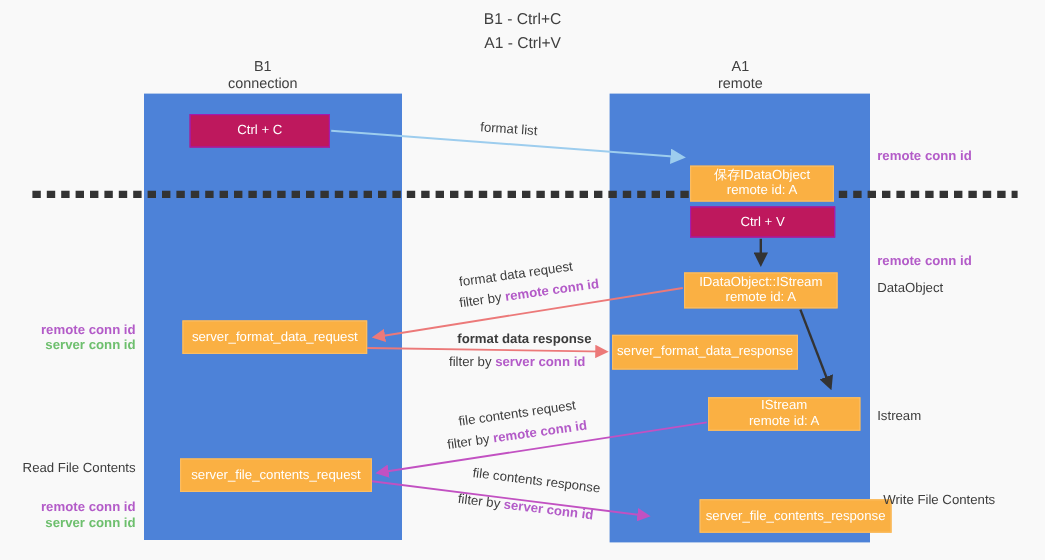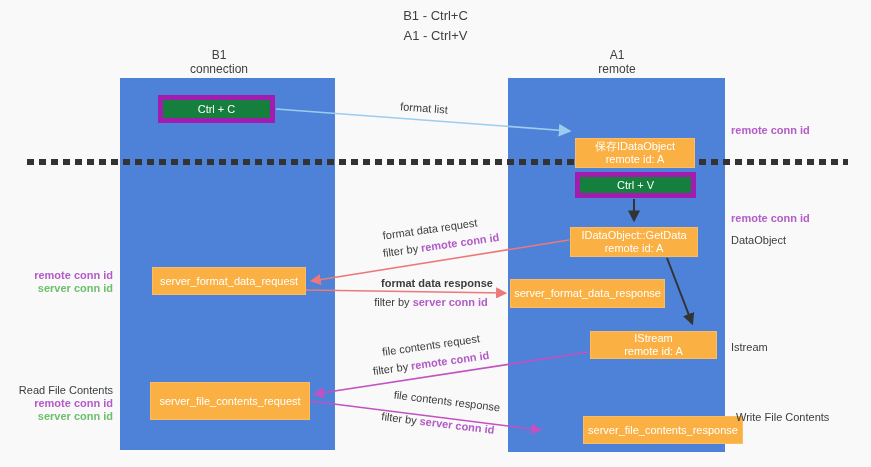--- a/index.html
+++ b/index.html
@@ -4,21 +4,21 @@
 <style>
   html,body{margin:0;padding:0;background:#f9f9f9;}
   #stage{position:relative;width:871px;height:467px;background:#f9f9f9;overflow:hidden;
          font-family:"Liberation Sans","DejaVu Sans",sans-serif;color:#3c3c3c;}
   .abs{position:absolute;}
   .title{width:100%;text-align:center;font-size:13px;color:#3f3f3f;line-height:20px;}
   .lane{position:absolute;background:#4d82d8;}
   .lane-head{position:absolute;text-align:center;font-size:12px;color:#3f3f3f;line-height:14px;transform:translateX(-50%);}
   .box{position:absolute;display:flex;flex-direction:column;align-items:center;justify-content:center;
        color:#fff;font-size:11px;line-height:13px;text-align:center;box-sizing:border-box;}
-  .box--green{background:#15803d;border:5px solid #a21caf;}
+  .box--green{background:#be185d;border:1px solid #a21caf;}
   .box--orange{background:#fab043;border:1px solid #fbbd63;}
   .albl{position:absolute;font-size:11px;color:#3c3c3c;white-space:nowrap;}
   .side{position:absolute;font-size:11px;white-space:nowrap;}
   .side--plain{color:#3c3c3c;}
   .side--purple{color:#b35bc8;font-weight:bold;}
   .side--green{color:#6dbf6d;font-weight:bold;}
   .f-purple{color:#b35bc8;font-weight:bold;margin-left:3px;}
   .left-stack{position:absolute;text-align:right;line-height:13px;}
   svg{position:absolute;left:0;top:0;pointer-events:none;}
 </style>
@@ -74,38 +74,38 @@
   <div class="box box--orange" style="left:575px;top:118px;width:120px;height:30px;margin-top:20px;">
     <div>保存IDataObject</div>
     <div>remote id: A</div>
   </div>
 
   <div class="box box--green" style="left:575px;top:172px;width:121px;height:26px;">
     <div>Ctrl + V</div>
   </div>
 
   <div class="box box--orange" style="left:570px;top:227px;width:128px;height:30px;">
-    <div>IDataObject::GetData</div>
+    <div>IDataObject::IStream</div>
     <div>remote id: A</div>
   </div>
 
   <div class="box box--orange" style="left:152px;top:267px;width:154px;height:28px;">
     <div>server_format_data_request</div>
   </div>
 
   <div class="box box--orange" style="left:510px;top:279px;width:155px;height:29px;">
     <div>server_format_data_response</div>
   </div>
 
   <div class="box box--orange" style="left:590px;top:331px;width:127px;height:28px;">
     <div>IStream</div>
     <div>remote id: A</div>
   </div>
 
-  <div class="box box--orange" style="left:150px;top:382px;width:160px;height:38px;">
+  <div class="box box--orange" style="left:150px;top:382px;width:160px;height:28px;">
     <div>server_file_contents_request</div>
   </div>
 
   <div class="box box--orange" style="left:545px;top:416px;width:160px;height:28px;margin-left:38px;">
     <div>server_file_contents_response</div>
   </div>
 
   <div class="albl" style="left:424px;top:108px;transform:translate(-50%,-50%) rotate(4deg);">format list</div>
 
   <div class="albl" style="left:430px;top:229px;transform:translate(-50%,-50%) rotate(-8deg);">format data request</div>
@@ -133,18 +133,18 @@
   <div class="side side--plain" style="left:731px;top:234px;">DataObject</div>
   <div class="side side--plain" style="left:731px;top:341px;">Istream</div>
   <div class="side side--plain" style="left:736px;top:411px;">Write File Contents</div>
 
   <div class="left-stack" style="right:758px;top:269px;">
     <div class="side--purple" style="font-size:11px;">remote conn id</div>
     <div class="side--green" style="font-size:11px;">server conn id</div>
   </div>
 
   <div class="left-stack" style="right:758px;top:384px;">
-    <div class="side--plain" style="font-size:11px;color:#3c3c3c;margin-bottom:0;">Read File Contents</div>
+    <div class="side--plain" style="font-size:11px;color:#3c3c3c;margin-bottom:20px;">Read File Contents</div>
     <div class="side--purple" style="font-size:11px;">remote conn id</div>
     <div class="side--green" style="font-size:11px;">server conn id</div>
   </div>
 
 </div>
 
 </body></html>

